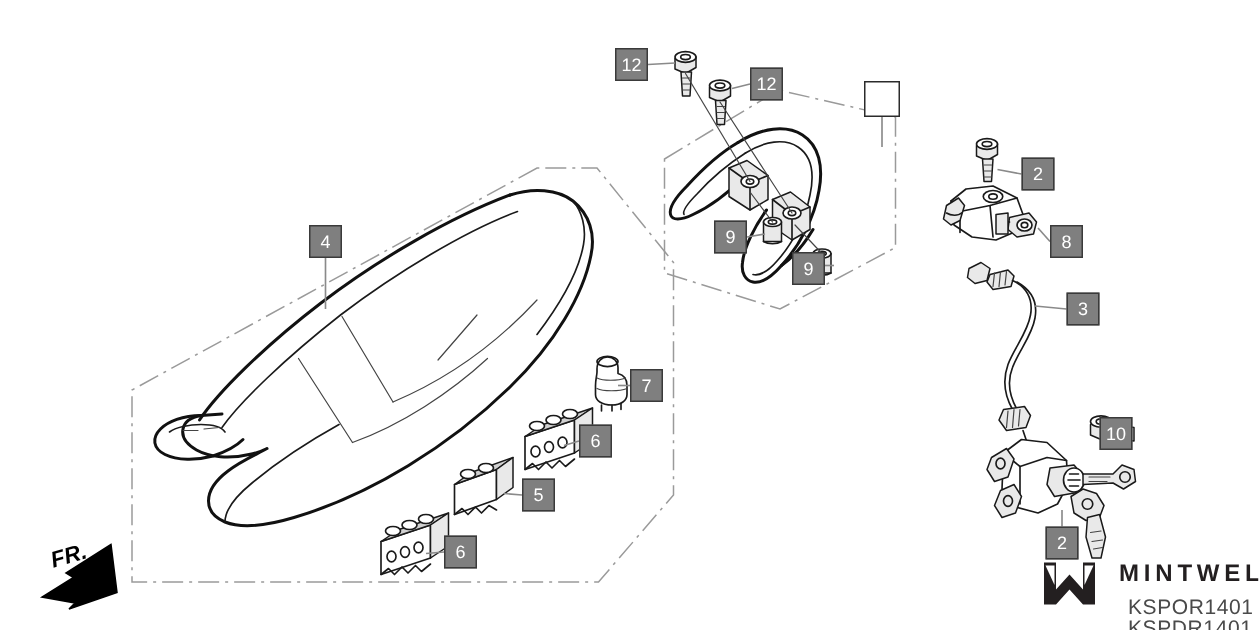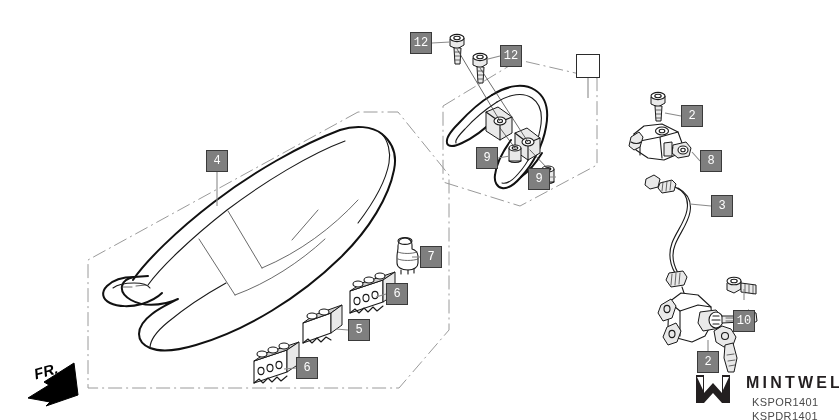--- a/index.html
+++ b/index.html
@@ -25,21 +25,21 @@
     position: absolute;
     width: 22px;
     height: 22px;
     background: #7f7f7f;
     border: 1px solid #3a3a3a;
     box-sizing: border-box;
     color: #ffffff;
     font-size: 12px;
     line-height: 20px;
     text-align: center;
-    font-family: Liberation Mono, monospace;
+    font-family: Liberation Sans, sans-serif;
     user-select: none;
   }
   .callout.empty {
     background: #ffffff;
     border: 1px solid #2b2b2b;
     width: 24px;
     height: 24px;
   }
   .brand {
     position: absolute;
@@ -56,21 +56,21 @@
     font-size: 16px;
     letter-spacing: 3.2px;
     font-weight: bold;
     color: #231f20;
   }
   .brand-code {
     position: absolute;
     left: 62px;
     top: 28px;
     font-family: "Liberation Sans", sans-serif;
-    font-size: 11px;
+    font-size: 14px;
     letter-spacing: 0.4px;
     color: #4a4a4a;
     white-space: nowrap;
   }
   .brand-code .over {
     position: absolute;
     left: 0;
     top: 0;
     color: #4a4a4a;
     margin-top: 14px;
@@ -402,21 +402,21 @@
   <div class="callout" style="left:386px; top:283px;">6</div>
   <div class="callout" style="left:348px; top:319px;">5</div>
   <div class="callout" style="left:296px; top:357px;">6</div>
   <div class="callout" style="left:410px; top:32px;">12</div>
   <div class="callout" style="left:500px; top:45px;">12</div>
   <div class="callout" style="left:476px; top:147px;">9</div>
   <div class="callout" style="left:528px; top:168px;">9</div>
   <div class="callout" style="left:681px; top:105px;">2</div>
   <div class="callout" style="left:700px; top:150px;">8</div>
   <div class="callout" style="left:711px; top:195px;">3</div>
-  <div class="callout" style="left:733px; top:278px;margin-top:32px;">10</div>
+  <div class="callout" style="left:733px; top:278px;">10</div>
   <div class="callout" style="left:697px; top:351px;">2</div>
 
   <div class="callout empty" style="left:576px; top:54px;"></div>
 
   <div class="fr-label">FR.</div>
 
   <div class="brand">
     <div class="brand-word">MINTWELL</div>
     <div class="brand-code">
       <span>KSPOR1401</span>

